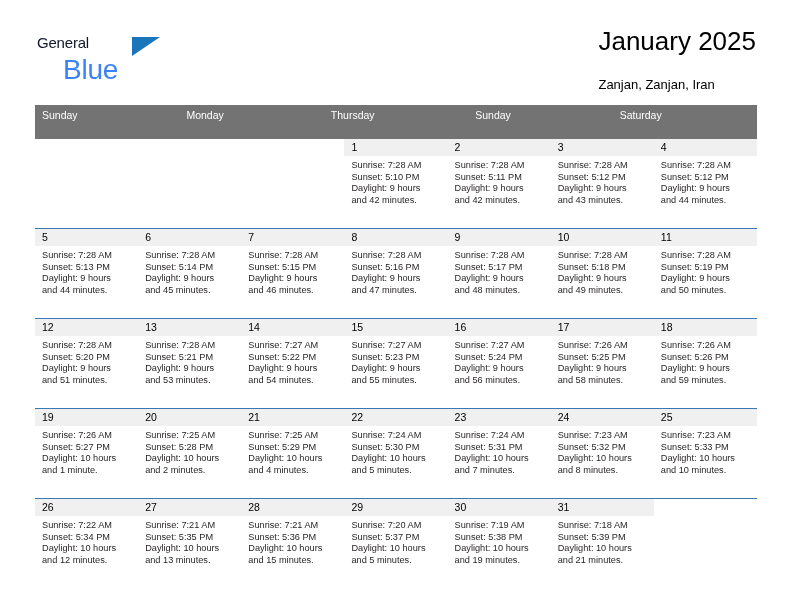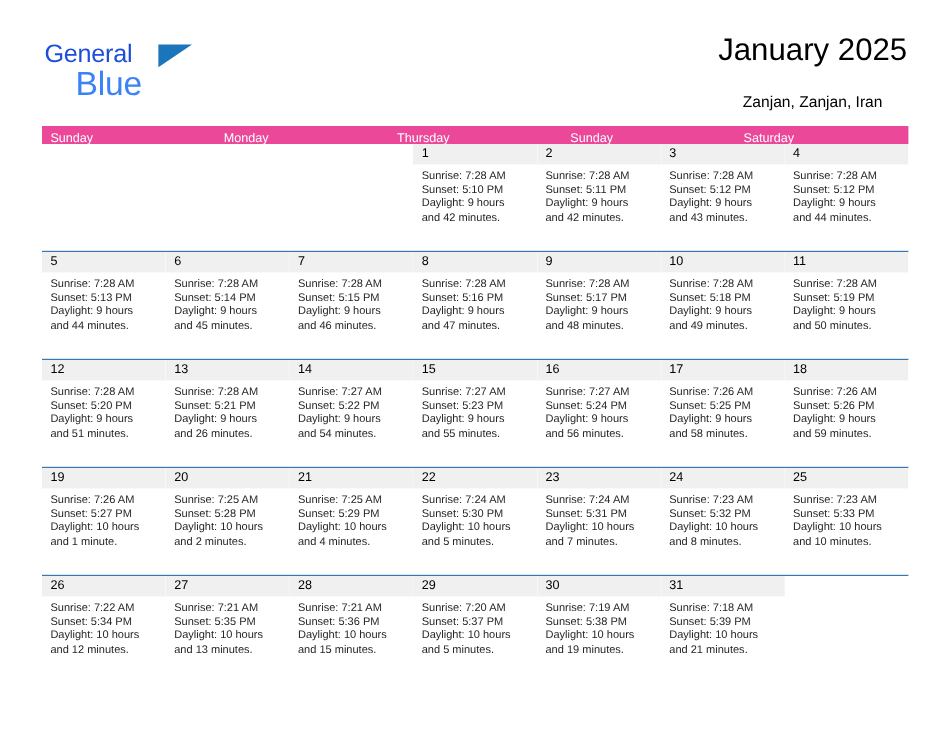--- a/index.html
+++ b/index.html
@@ -35,23 +35,23 @@
     position: absolute;
     left: 0;
     top: 0;
     width: 200px;
     height: 60px;
   }
   .brand-general {
     position: absolute;
     left: 1px;
     top: 8px;
-    font-size: 21px;
+    font-size: 15px;
     letter-spacing: -0.2px;
-    color: #1d4ed8;
+    color: #0f172a;
     font-family: "Liberation Sans", sans-serif;
   }
   .brand-blue {
     position: absolute;
     left: 27px;
     top: 28px;
     font-size: 28px;
     letter-spacing: -0.2px;
     color: #3b82f6;
     font-family: "Liberation Sans", sans-serif;
@@ -63,21 +63,21 @@
     width: 0;
     height: 0;
     border-left: 28px solid #1b75bb;
     border-bottom: 19px solid transparent;
   }
 
   .title-block {
     position: absolute;
     right: 0;
     top: 0;
-    text-align: center;
+    text-align: left;
   }
   .cal-title {
     font-size: 26px;
     line-height: 30px;
     color: #000000;
     font-weight: normal;
     margin: 0;
     white-space: nowrap;
   }
   .cal-subtitle {
@@ -92,22 +92,22 @@
   .calendar {
     position: absolute;
     left: 35px;
     top: 105px;
     width: 722px;
   }
 
   .dow-row {
     display: flex;
     width: 100%;
-    background: #ec4899;
-    height: 15px;
+    background: #737373;
+    height: 34px;
   }
   .dow-cell {
     flex: 1 1 0;
     color: #ffffff;
     font-size: 10.5px;
     line-height: 21px;
     padding-left: 7px;
     box-sizing: border-box;
     white-space: nowrap;
     overflow: hidden;
@@ -342,21 +342,21 @@
             </div>
           </div>
           <div class="day-cell">
             <div class="day-number-band">
               <span class="day-number">13</span>
             </div>
             <div class="day-info">
               <div>Sunrise: 7:28 AM</div>
               <div>Sunset: 5:21 PM</div>
               <div>Daylight: 9 hours</div>
-              <div>and 26 minutes.</div>
+              <div>and 53 minutes.</div>
             </div>
           </div>
           <div class="day-cell">
             <div class="day-number-band">
               <span class="day-number">14</span>
             </div>
             <div class="day-info">
               <div>Sunrise: 7:27 AM</div>
               <div>Sunset: 5:22 PM</div>
               <div>Daylight: 9 hours</div>

